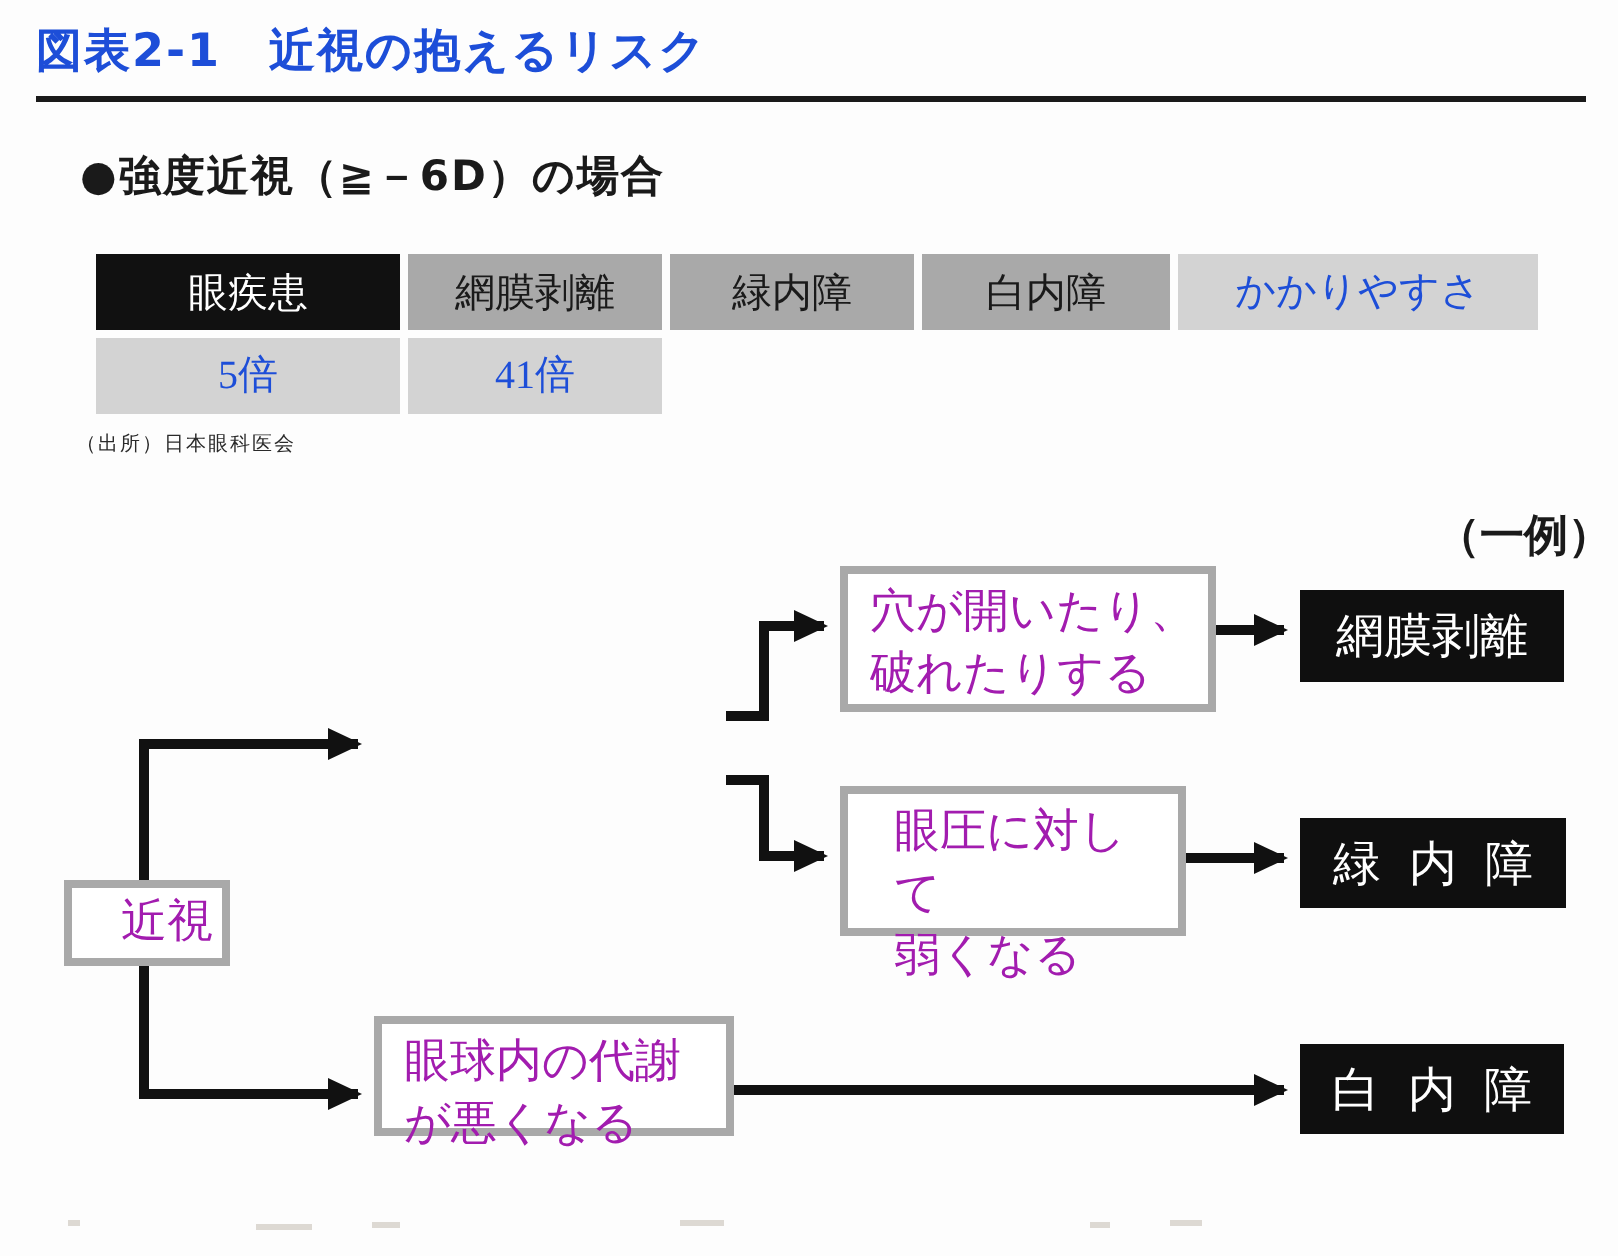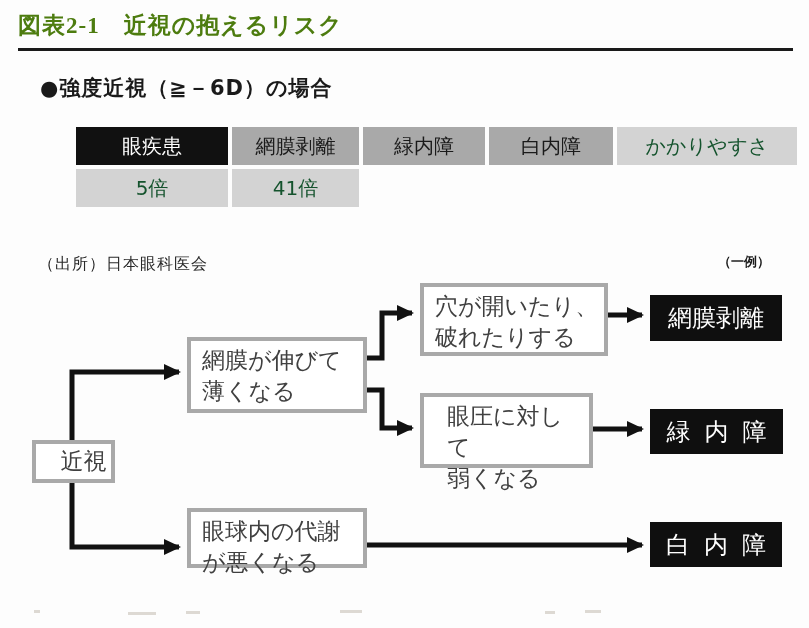--- a/index.html
+++ b/index.html
@@ -15,23 +15,22 @@
     background: #fdfdfd;
     overflow: hidden;
   }
   
   .title {
     position: absolute;
     left: 18px; top: 10px;
     font-size: 23px;
     font-weight: bold;
     letter-spacing: 1px;
-    color: #4d7c0f;
+    color: #1d4ed8;
     white-space: nowrap;
-    font-family: Liberation Serif, serif;
   }
   .title-rule {
     position: absolute;
     left: 18px; top: 48px;
     width: 775px; height: 3px;
     background: #1a1a1a;
   }
   .section-heading {
     position: absolute;
     left: 40px; top: 74px;
@@ -41,63 +40,61 @@
     white-space: nowrap;
   }
   
   .risk-table {
     position: absolute;
     left: 48px; top: 127px;
     display: grid;
     grid-template-columns: 152px 127px 122px 124px 180px;
     grid-template-rows: 38px 38px;
     gap: 4px;
-    margin-left: 28px;
   }
   .cell {
     display: flex;
     align-items: center;
     justify-content: center;
     font-size: 20px;
     line-height: 1;
     white-space: nowrap;
   }
   .cell.corner { background: #111111; color: #ffffff; }
   .cell.head   { background: #a9a9a9; color: #1a1a1a; }
-  .cell.data   { background: #d3d3d3; color: #14532d; }
+  .cell.data   { background: #d3d3d3; color: #1d4ed8; font-family: Liberation Serif, serif; }
   .source {
     position: absolute;
     left: 38px; top: 215px;
-    font-size: 16px;
+    font-size: 10px;
     letter-spacing: 1px;
     color: #2a2a2a;
     white-space: nowrap;
-    margin-top: 39px;
   }
   .example-label {
     position: absolute;
     left: 718px; top: 253px;
-    font-size: 13px;
+    font-size: 22px;
     font-weight: bold;
     white-space: nowrap;
   }
   
   .connectors {
     position: absolute;
     left: 0; top: 0;
     width: 809px; height: 628px;
   }
   .node {
     position: absolute;
     background: #ffffff;
     border: 4px solid #a9a9a9;
     font-size: 23px;
     line-height: 1.35;
     white-space: pre-line;
-    color: #404040;
+    color: #a21caf;
   }
   .node.centered {
     display: flex;
     align-items: center;
     justify-content: center;
   }
   .node.padded { padding: 4px 4px 0 11px; }
   .result {
     position: absolute;
     background: #0f0f0f;
@@ -157,22 +154,20 @@
 
     <path d="M606,315 L642,315" fill="none" stroke="#111111" stroke-width="5" marker-end="url(#ah)"></path>
 
     <path d="M591,429 L642,429" fill="none" stroke="#111111" stroke-width="5" marker-end="url(#ah)"></path>
 
     <path d="M363,545 L642,545" fill="none" stroke="#111111" stroke-width="5" marker-end="url(#ah)"></path>
   </svg>
 
   <div class="node centered" style="left:32px; top:440px; width:83px; height:43px;padding-left:20px;">近視</div>
 
-  <div class="node padded" style="left:187px; top:337px; width:180px; height:76px;">網膜が伸びて
-薄くなる</div>
 
   <div class="node padded" style="left:420px; top:283px; width:188px; height:73px;">穴が開いたり、
 破れたりする</div>
 
   <div class="node padded" style="left:420px; top:393px; width:173px; height:75px;padding-left:23px;">眼圧に対して
 弱くなる</div>
 
   <div class="node padded" style="left:187px; top:508px; width:180px; height:60px;">眼球内の代謝
 が悪くなる</div>
 

